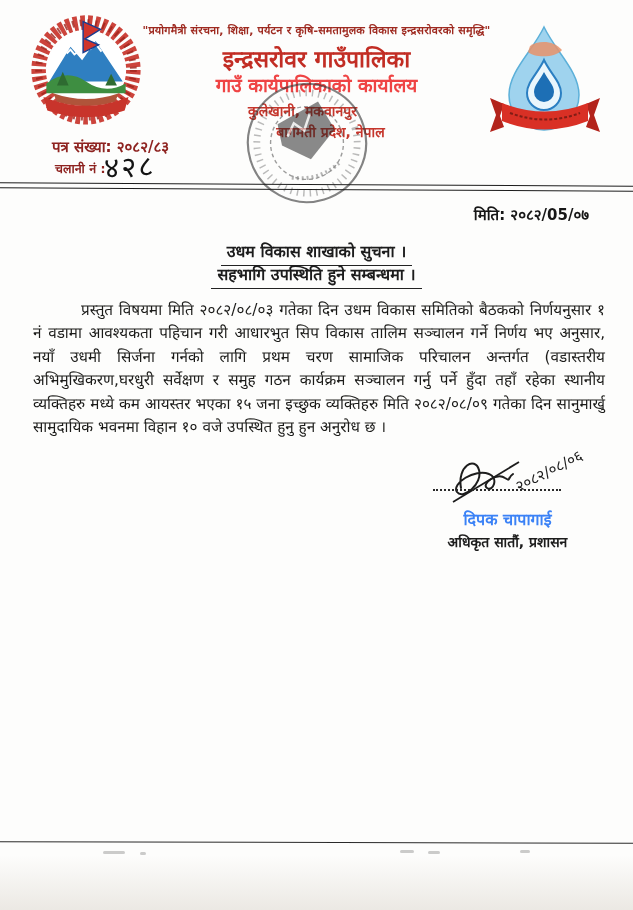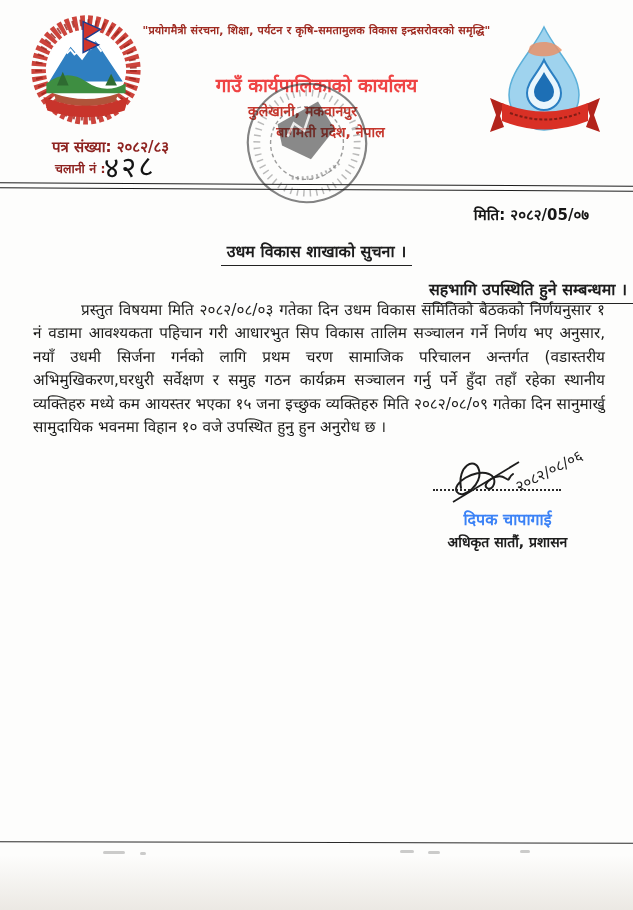--- a/index.html
+++ b/index.html
@@ -38,21 +38,21 @@
     color:#141414; font-weight:normal; transform:rotate(-3deg);
     letter-spacing:2px;}
   .rule{position:absolute; left:-4px; right:-4px; top:184px; height:4px;
     border-top:1.6px solid #1c1c1c; border-bottom:1px solid #1c1c1c;
     transform:rotate(0.3deg);}
   
   .dateline{position:absolute; right:44px; top:204px; font-size:15px;
     font-weight:bold; color:#171717;}
   
   .subject{position:absolute; left:0; right:0; text-align:center;}
-  .subject.s1{top:240px;} .subject.s2{top:278px;text-align:right;}
+  .subject.s1{top:240px;} .subject.s2{top:263px;}
   .subject span{display:inline-block; font-size:16px; font-weight:bold;
     color:#1c1c1c; border-bottom:1.7px solid #222; padding:0 6px 3px 6px;}
   
   .bodytext{position:absolute; left:33px; right:28px; top:299px;
     font-size:15.3px; line-height:23.4px; text-align:justify;
     text-indent:48px; color:#1b1b19;}
   
   .sigblock{position:absolute; left:405px; top:448px; width:205px; text-align:center;}
   .sigart{position:absolute; left:18px; top:0; width:185px; height:62px;}
   .dotline{position:absolute; left:28px; top:41px; width:128px;
@@ -70,20 +70,21 @@
   .sm3{left:400px; top:850px; width:14px;}
   .sm4{left:428px; top:851px; width:12px;}
   .sm5{left:520px; top:850px; width:10px;}
 </style>
 </head>
 <body>
 
 <div class="page">
 
   <div class="slogan">"प्रयोगमैत्री संरचना, शिक्षा, पर्यटन र कृषि-समतामुलक विकास इन्द्रसरोवरको समृद्धि"</div>
+  <div class="muni">इन्द्रसरोवर गाउँपालिका</div>
   <div class="office">गाउँ कार्यपालिकाको कार्यालय</div>
   <div class="addr1">कुलेखानी, मकवानपुर</div>
   <div class="addr2">बागमती प्रदेश, नेपाल</div>
 
   <svg class="emblem" viewBox="0 0 120 124">
     <circle cx="60" cy="64" r="49" fill="none" stroke="#c8342b" stroke-width="15" stroke-dasharray="4.5 3" opacity="0.92"></circle>
     <circle cx="60" cy="64" r="49" fill="none" stroke="#9e241c" stroke-width="7" stroke-dasharray="2 6" opacity="0.8"></circle>
     <circle cx="60" cy="64" r="41" fill="#ffffff"></circle>
     <polygon points="22,76 44,40 56,54 70,34 98,76" fill="#2f7fc1"></polygon>
     <polyline points="40,47 44,43 48,48 52,45" fill="none" stroke="#ffffff" stroke-width="2"></polyline>

